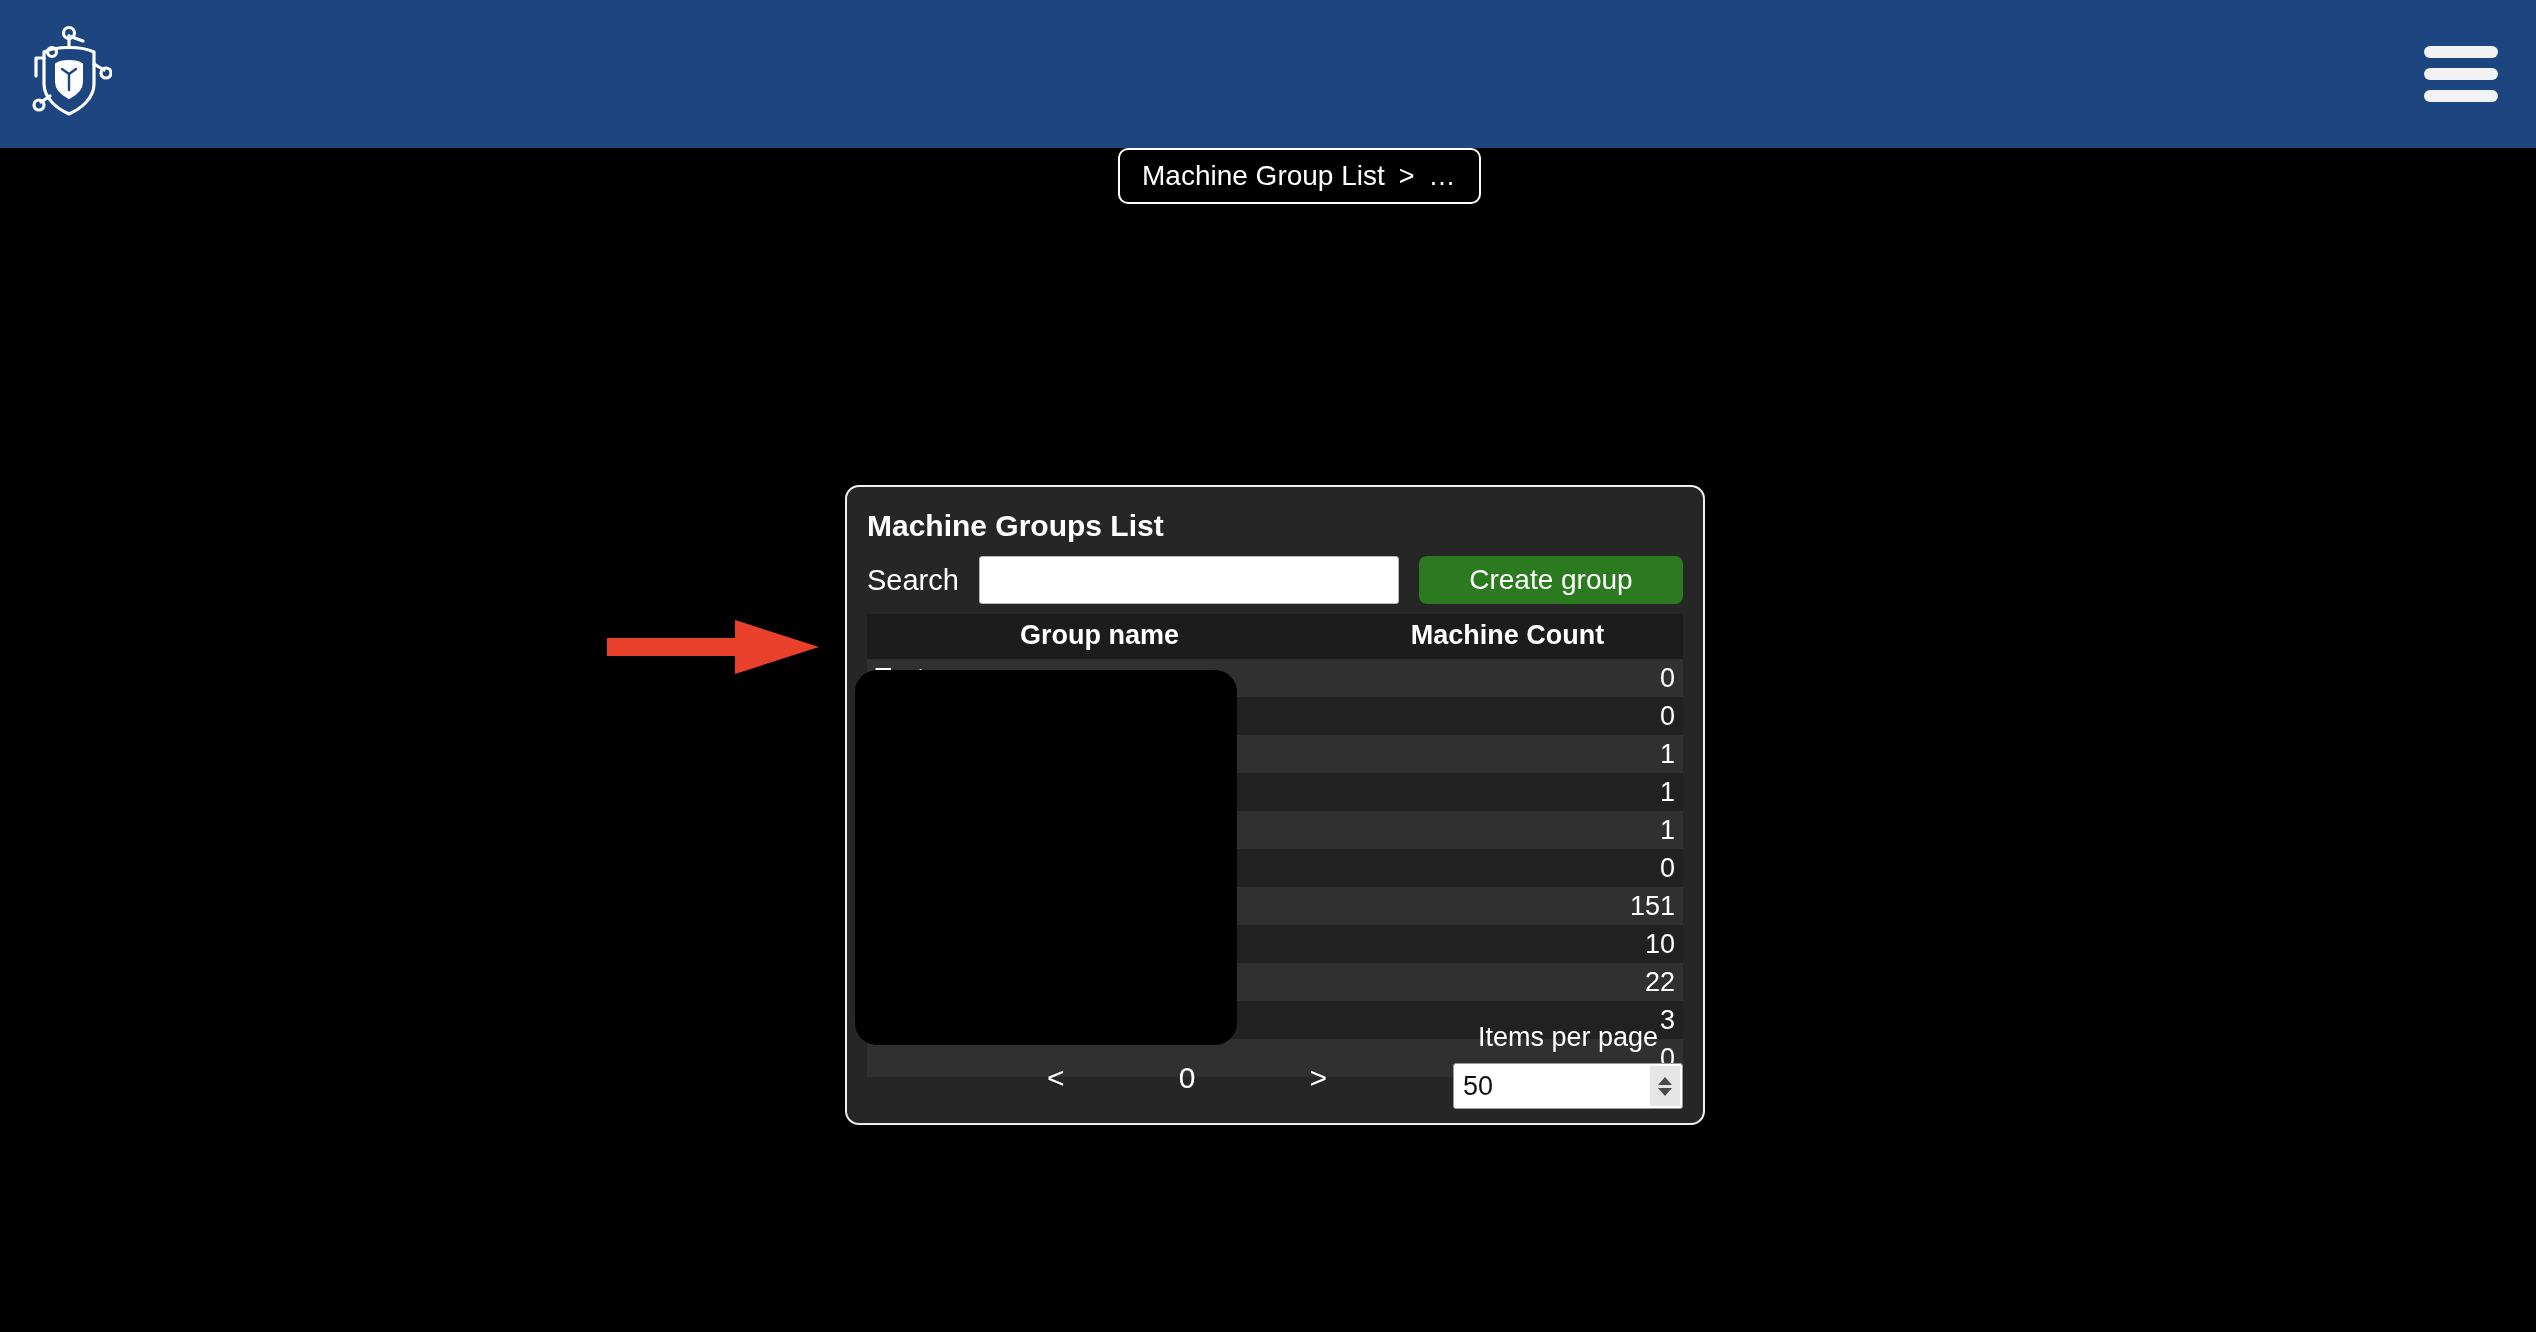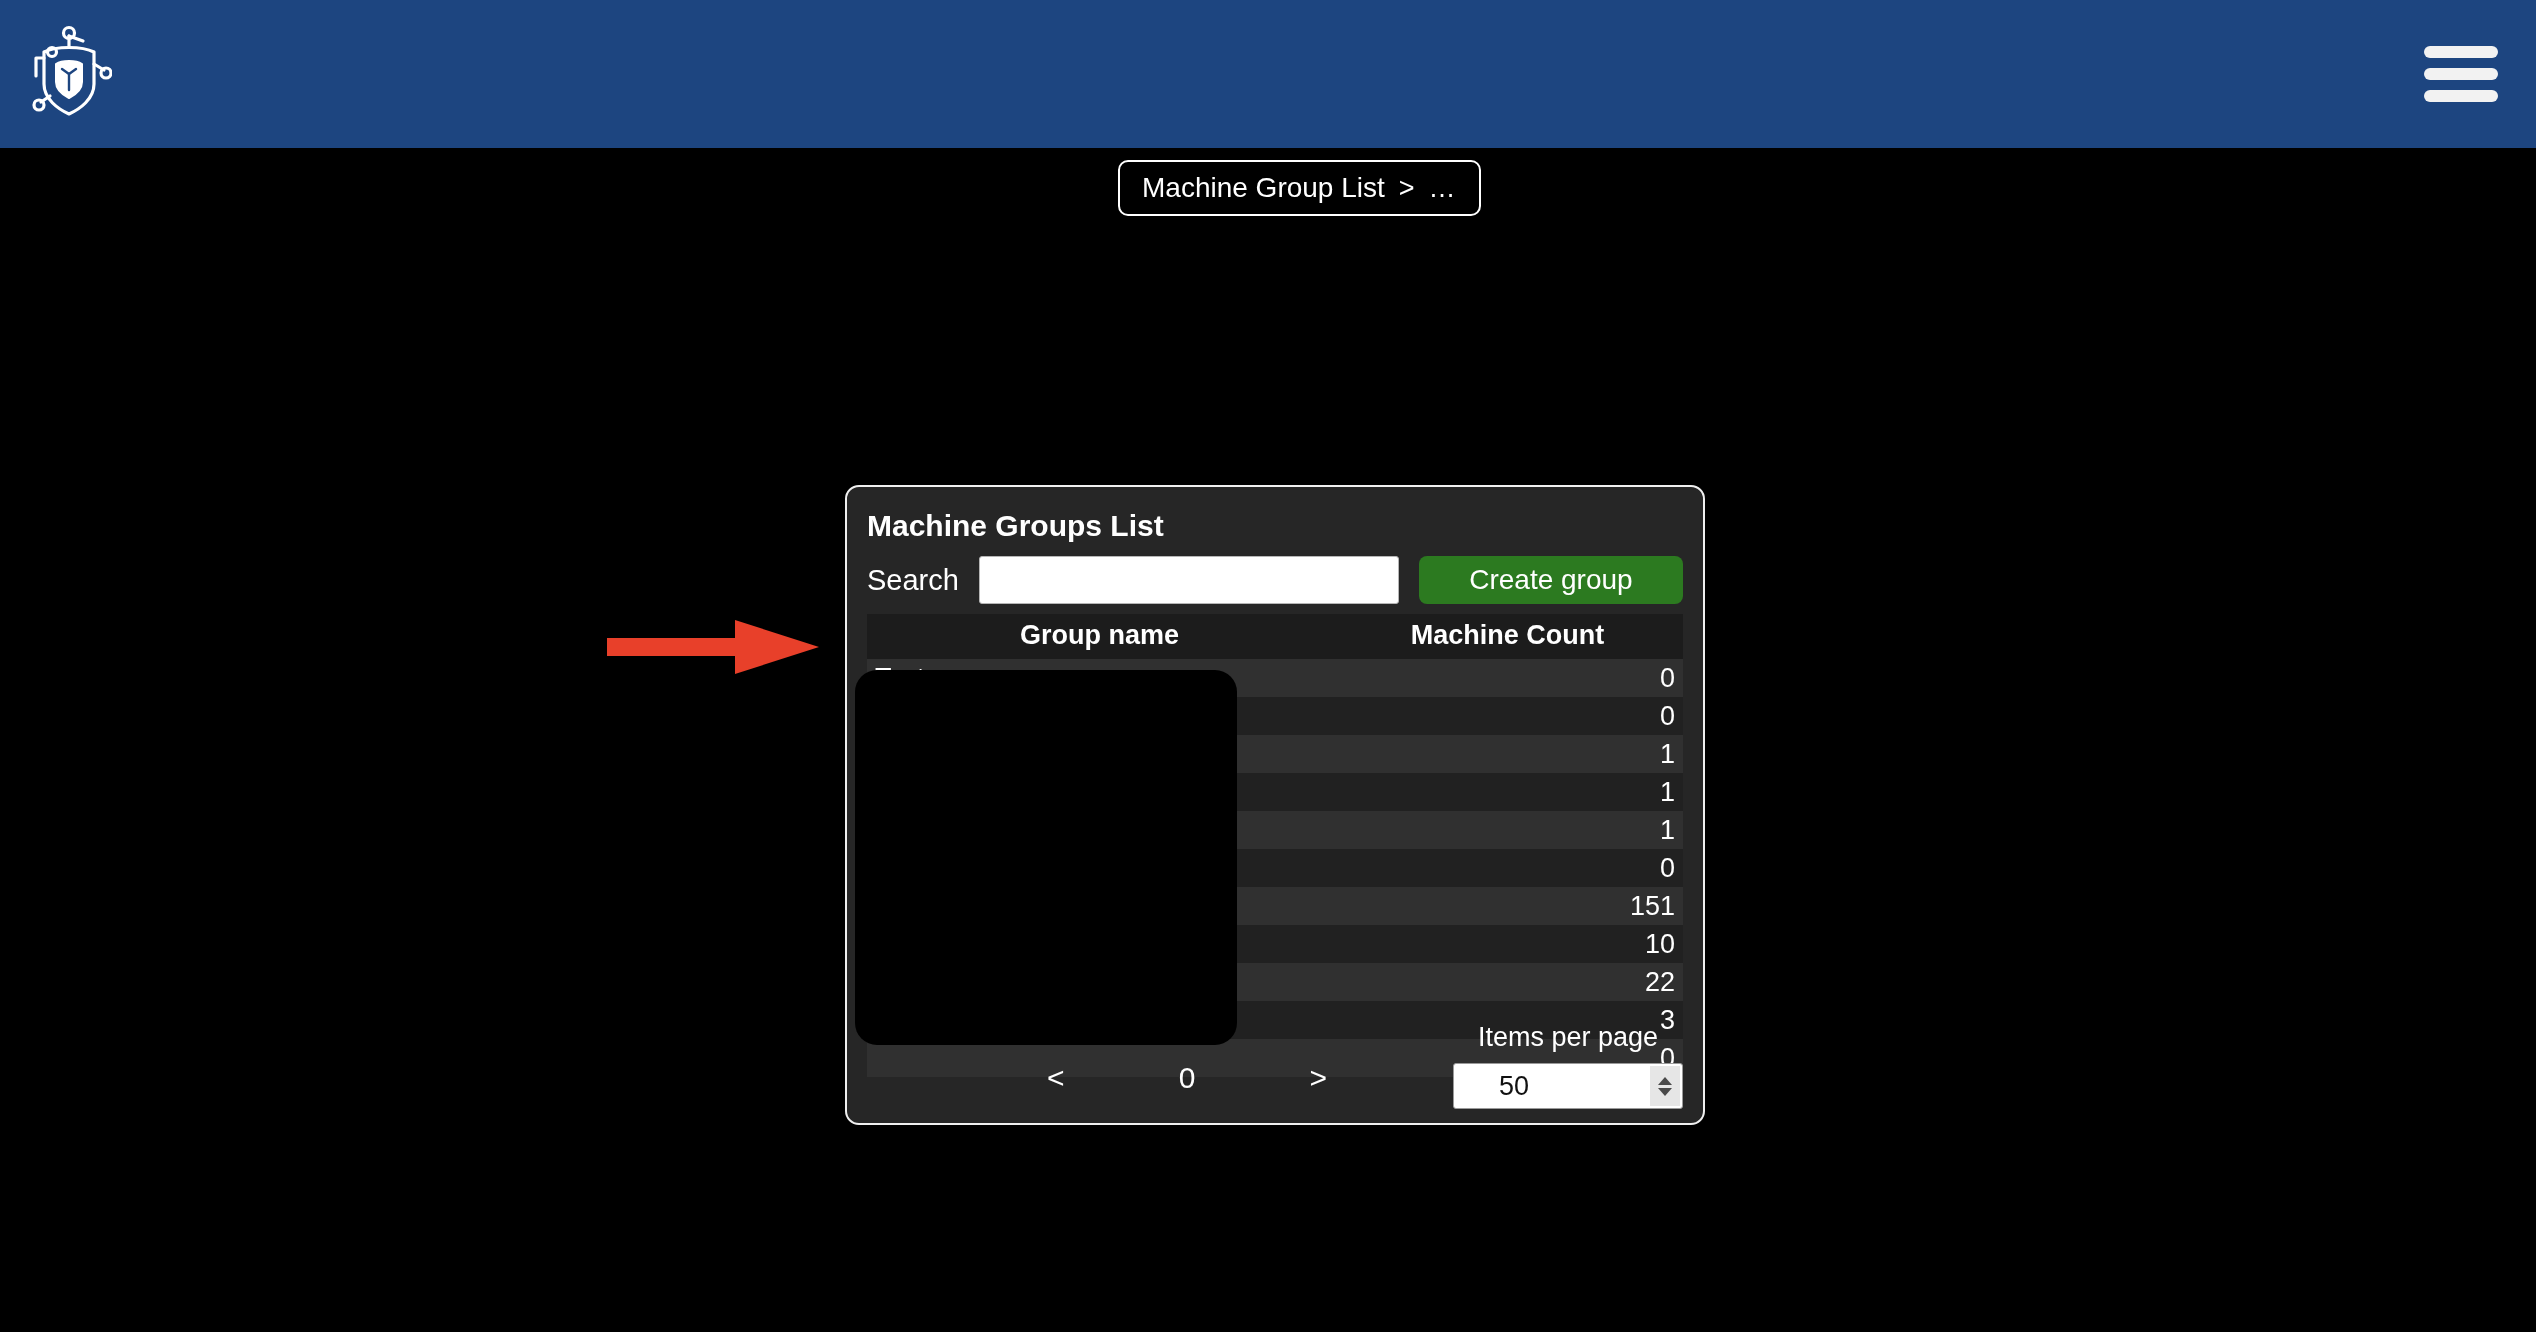--- a/index.html
+++ b/index.html
@@ -44,21 +44,21 @@
     display: block;
     width: 74px;
     height: 12px;
     border-radius: 6px;
     background: #f2f2f2;
   }
 
   
   .breadcrumb {
     position: absolute;
-    top: 160px;
+    top: 148px;
     left: 1118px;
     height: 56px;
     padding: 0 22px;
     border: 2px solid #ffffff;
     border-radius: 10px;
     background: #000000;
     color: #ffffff;
     font-size: 28px;
     display: flex;
     align-items: center;
@@ -202,21 +202,20 @@
   }
   .ipp-wrap {
     position: relative;
     width: 230px;
     height: 46px;
     background: #ffffff;
     border: 1px solid #9a9a9a;
     border-radius: 3px;
     display: flex;
     align-items: flex-start;
-    padding-left: 36px;
   }
   .ipp-input {
     border: none;
     outline: none;
     background: transparent;
     font-size: 27px;
     font-family: "Liberation Sans", sans-serif;
     color: #111111;
     padding-left: 9px;
     width: 180px;

